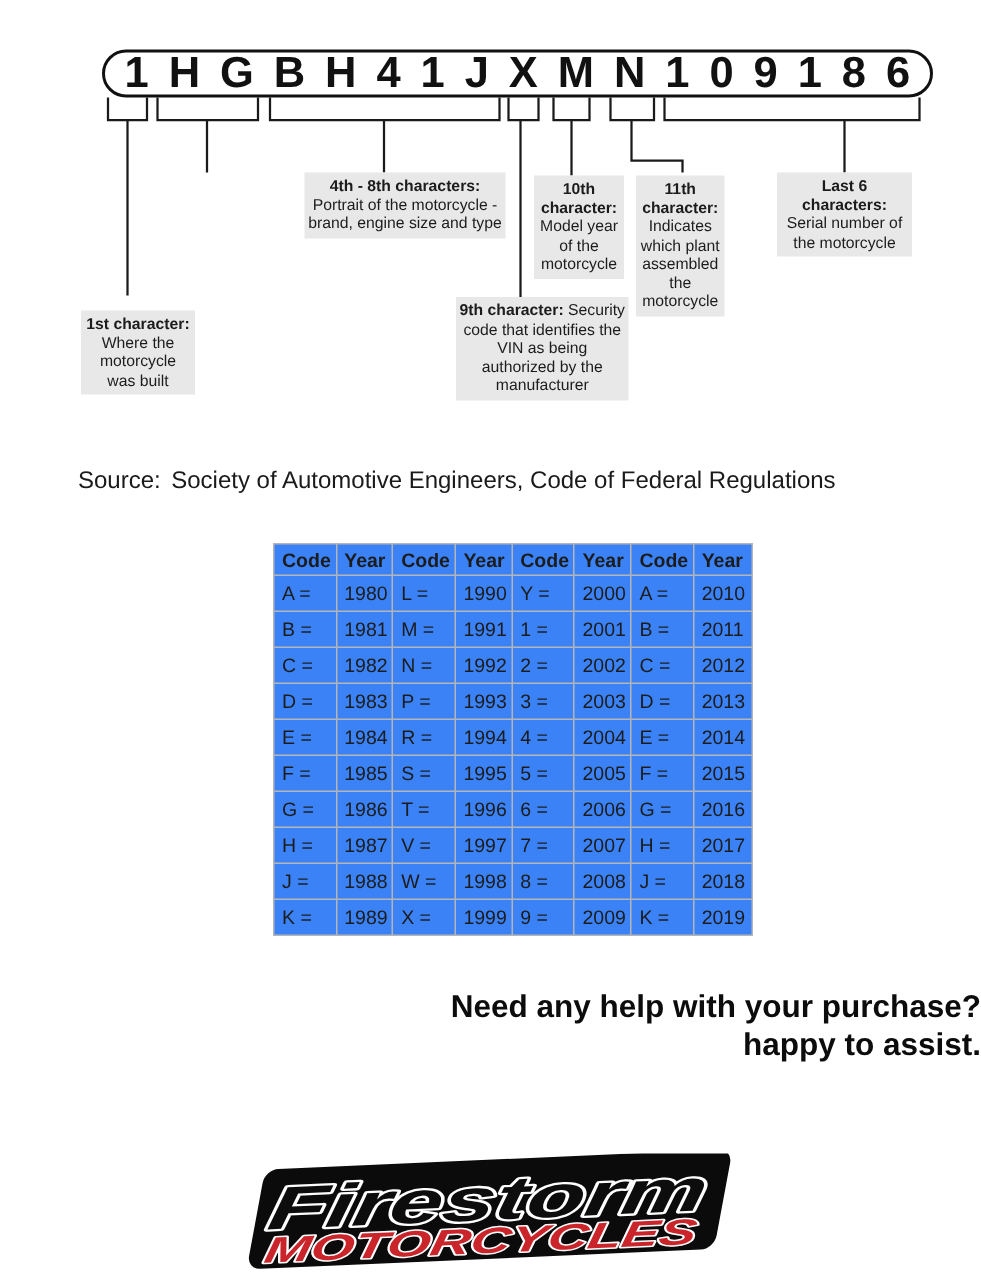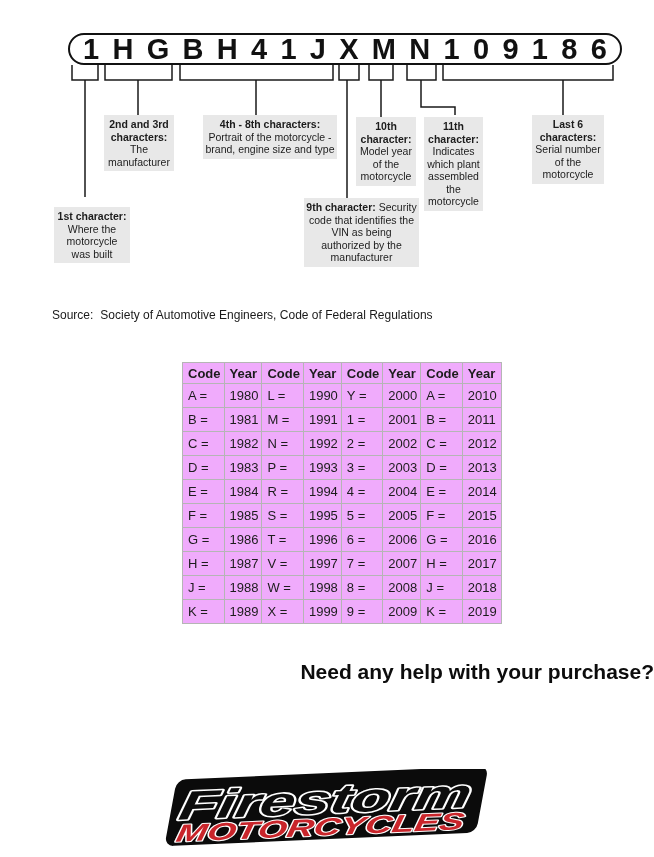--- a/index.html
+++ b/index.html
@@ -32,29 +32,29 @@
     font-size:10.5px;line-height:12.5px;
     text-align:center;
     padding:3px 2px;
     box-sizing:border-box;
     color:#1c1c1c;
   }
   .lbox b{font-weight:bold;}
   
   .source{
     position:absolute;left:52px;top:296px;
-    font-size:12px;color:#1a1a1a;white-space:nowrap;
+    font-size:16px;color:#1a1a1a;white-space:nowrap;
   }
   .source .src-label{margin-right:7px;}
   
   .year-table{
     position:absolute;left:182px;top:362px;
     border-collapse:collapse;
     font-size:13px;color:#1c1c1c;
-    background:#f0abfc;
+    background:#3b82f6;
   }
   .year-table th,.year-table td{
     border:1px solid var(--table_border,#b5b5b5);
     padding:2px 3px 2px 5px;
     text-align:left;font-weight:normal;
     height:19px;
     white-space:nowrap;
   }
   .year-table th{font-weight:bold;height:16px;}
   
@@ -109,24 +109,20 @@
         <span>1</span>
         <span>8</span>
         <span>6</span>
       </div>
 
     <div class="lbox" style="left:54px;top:207px;width:76px">
       <b>1st character:</b>
       <span>Where the motorcycle was built</span>
     </div>
 
-    <div class="lbox" style="left:104px;top:115px;width:70px">
-      <b>2nd and 3rd characters:</b>
-      <span>The manufacturer</span>
-    </div>
 
     <div class="lbox" style="left:203px;top:115px;width:134px">
       <b>4th - 8th characters:</b>
       <span>Portrait of the motorcycle - brand, engine size and type</span>
     </div>
 
     <div class="lbox" style="left:304px;top:198px;width:115px">
       <b>9th character:</b>
       <span>Security code that identifies the VIN as being authorized by the manufacturer</span>
     </div>
@@ -134,21 +130,21 @@
     <div class="lbox" style="left:356px;top:117px;width:60px">
       <b>10th character:</b>
       <span>Model year of the motorcycle</span>
     </div>
 
     <div class="lbox" style="left:424px;top:117px;width:59px">
       <b>11th character:</b>
       <span>Indicates which plant assembled the motorcycle</span>
     </div>
 
-    <div class="lbox" style="left:532px;top:115px;width:72px">
+    <div class="lbox" style="left:518px;top:115px;width:90px">
       <b>Last 6 characters:</b>
       <span>Serial number of the motorcycle</span>
     </div>
   </section>
 
   <p class="source"><span class="src-label">Source:</span><span>Society of Automotive Engineers, Code of Federal Regulations</span></p>
 
   <table class="year-table">
     <colgroup>
       <col style="width:41px">
@@ -271,20 +267,21 @@
           <td>9 =</td>
           <td>2009</td>
           <td>K =</td>
           <td>2019</td>
         </tr>
       </tbody>
   </table>
 
   <div class="help">
       <div>Need any help with your purchase?</div>
+      <div>happy to assist.</div>
     </div>
 
   <div class="logo-wrap">
     <svg width="344" height="80" viewBox="0 0 344 80">
       <g transform="rotate(-2.5 172 38)">
         <g transform="translate(9 0) skewX(-13)">
           <rect x="12" y="4" width="312" height="66" rx="9" fill="#0b0b0b"></rect>
           <text x="20" y="44" textLength="292" lengthAdjust="spacingAndGlyphs" font-family="Liberation Sans, sans-serif" font-size="40" font-weight="bold" font-style="italic" fill="#0d0d0d" stroke="#ffffff" stroke-width="3" paint-order="stroke" stroke-linejoin="round">Firestorm</text>
           <text x="22" y="66" textLength="288" lengthAdjust="spacingAndGlyphs" font-family="Liberation Sans, sans-serif" font-size="24" font-weight="bold" font-style="italic" fill="#c9252b" stroke="#ffffff" stroke-width="2" paint-order="stroke" stroke-linejoin="round">MOTORCYCLES</text>
         </g>

